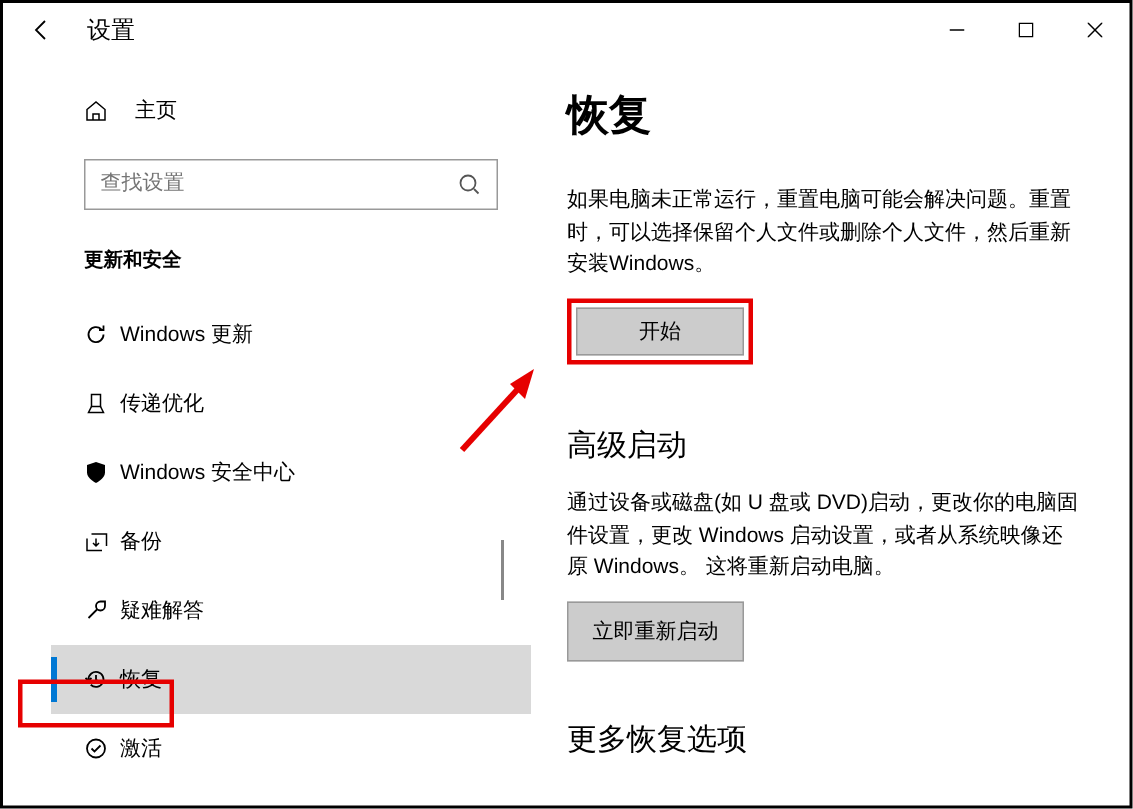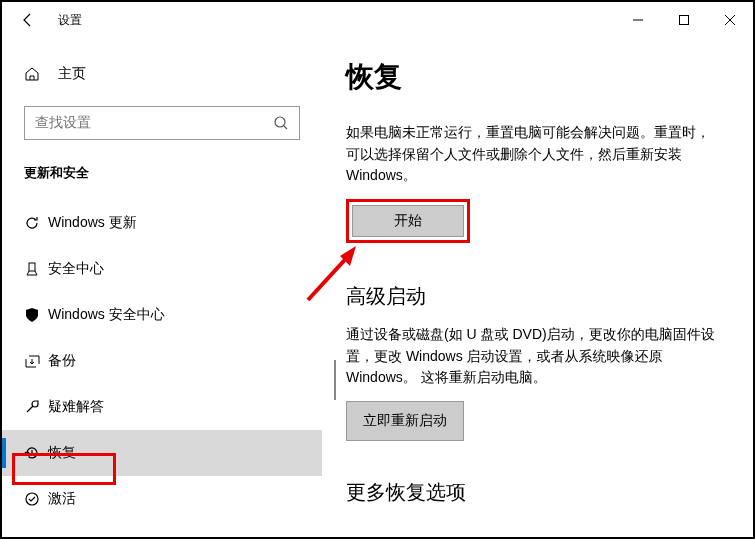--- a/index.html
+++ b/index.html
@@ -1,28 +1,28 @@
 <!DOCTYPE html>
 <html><head>
   <meta charset="utf-8">
   <style>
     * { margin: 0; padding: 0; box-sizing: border-box; font-family: "Microsoft YaHei", "Segoe UI", sans-serif; }
     body { width: 755px; height: 539px; background: #fff; border: 2px solid #000; position: relative; overflow: hidden; }
     
     .titlebar { height: 36px; display: flex; align-items: center; padding-left: 12px; }
     .back-btn { width: 28px; height: 28px; display: flex; align-items: center; justify-content: center; }
     .back-btn svg { width: 16px; height: 16px; }
-    .title { font-size: 12px; margin-left: 16px; color: #000; }
+    .title { font-size: 16px; margin-left: 16px; color: #000; }
     .window-controls { margin-left: auto; display: flex; }
     .win-btn { width: 46px; height: 32px; display: flex; align-items: center; justify-content: center; }
     .win-btn svg { width: 10px; height: 10px; }
     
     .content { display: flex; height: calc(100% - 36px); }
     
-    .sidebar { width: 320px; padding: 18px 0 0 0; }
+    .sidebar { width: 320px; padding: 18px 0 0 0; margin-left: 32px; }
     .home-link { display: flex; align-items: center; padding: 0 22px; height: 36px; gap: 18px; }
     .home-link svg { width: 16px; height: 16px; }
     .home-label { font-size: 14px; }
     
     .search-box { margin: 14px 22px 0 22px; height: 34px; border: 1px solid #999; display: flex; align-items: center; padding: 0 10px; }
     .search-box input { border: none; outline: none; flex: 1; font-size: 14px; font-family: Liberation Serif, serif; color: #0369a1; }
     .search-box svg { width: 16px; height: 16px; }
     
     .section-header { font-size: 13px; font-weight: bold; padding: 24px 22px 8px 22px; }
     
@@ -102,21 +102,21 @@
         <svg class="nav-icon" viewBox="0 0 16 16">
             <path d="M13 8 A5 5 0 1 1 11.5 4.5 M13 2 L13 5 L10 5" stroke="#000" stroke-width="1.2" fill="none"></path>
           </svg>
         <span class="nav-label">Windows 更新</span>
       </div>
       <div class="nav-item">
         <svg class="nav-icon" viewBox="0 0 16 16">
             <rect x="5" y="2" width="6" height="8" stroke="#000" stroke-width="1" fill="none"></rect>
             <path d="M5 10 L3 14 L13 14 L11 10" stroke="#000" stroke-width="1" fill="none"></path>
           </svg>
-        <span class="nav-label">安全中心</span>
+        <span class="nav-label">传递优化</span>
       </div>
       <div class="nav-item">
         <svg class="nav-icon" viewBox="0 0 16 16">
             <path d="M8 1 L14 3 L14 8 C14 12 8 15 8 15 C8 15 2 12 2 8 L2 3 Z" fill="#000"></path>
           </svg>
         <span class="nav-label">Windows 安全中心</span>
       </div>
       <div class="nav-item">
         <svg class="nav-icon" viewBox="0 0 16 16">
             <path d="M2 6 L2 14 L12 14 M5 3 L15 3 L15 11 M8 6 L8 11 M6 9 L8 11 L10 9" stroke="#000" stroke-width="1" fill="none"></path>

